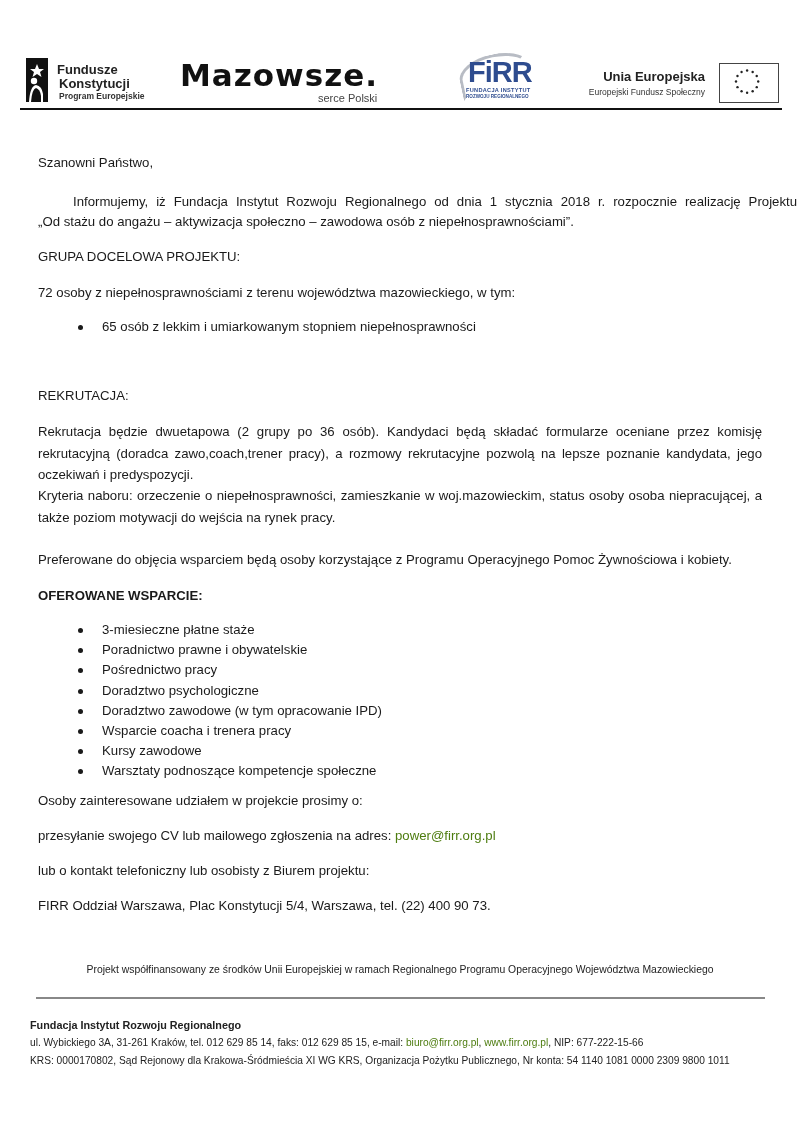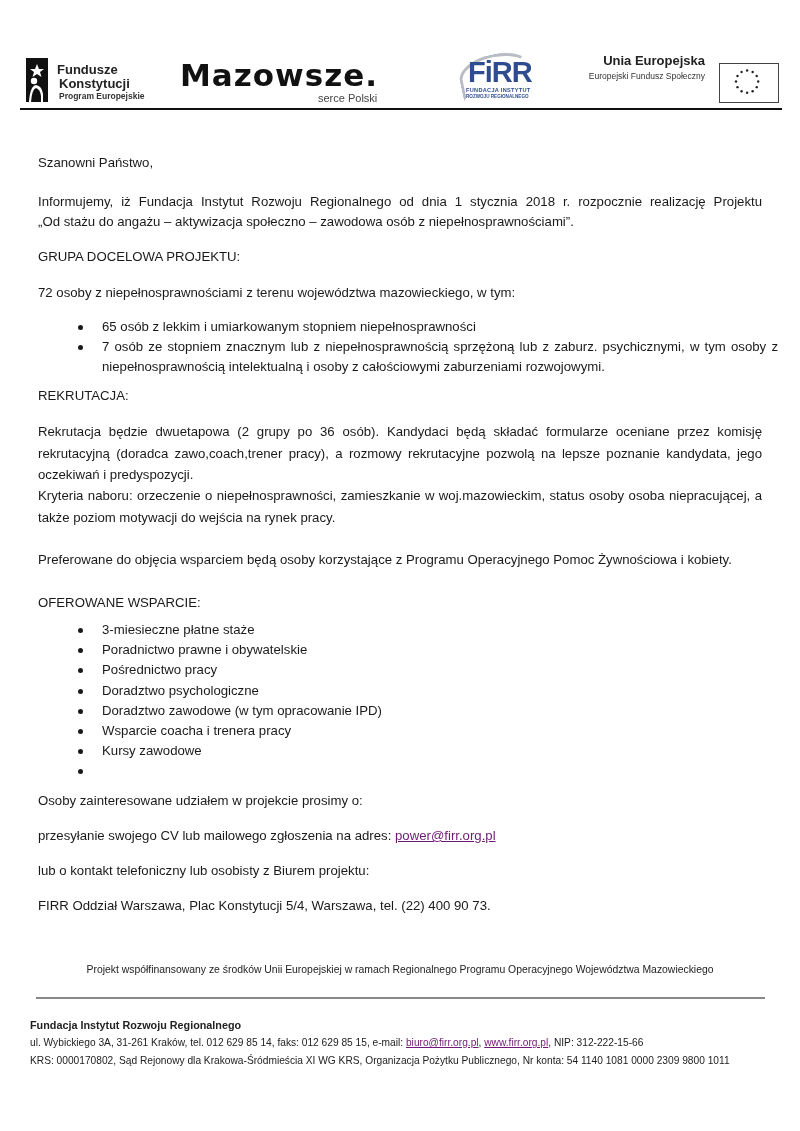--- a/index.html
+++ b/index.html
@@ -24,37 +24,37 @@
     .logo-maz { position: absolute; left: 180px; top: 58px; width: 210px; height: 50px; }
     .logo-maz .word { position: absolute; left: 0; top: 0; font-size: 31px; font-weight: bold; color: #111; letter-spacing: 1px; line-height: 34px; font-family: "DejaVu Sans", sans-serif; }
     .logo-maz .sub { position: absolute; left: 138px; top: 35px; font-size: 11px; color: #444; line-height: 11px; }
 
     .logo-firr { position: absolute; left: 455px; top: 52px; width: 85px; height: 55px; }
     .logo-firr .arc { position: absolute; left: 4px; top: 2px; width: 74px; height: 40px; border: 3px solid #b8bcc4; border-color: #b8bcc4 transparent transparent #b8bcc4; border-radius: 50% 50% 0 0; transform: rotate(-12deg); }
     .logo-firr .word { position: absolute; left: 13px; top: 5px; font-size: 29px; font-weight: bold; color: #2e4c8f; line-height: 30px; letter-spacing: -1px; text-align: center; }
     .logo-firr .s1 { position: absolute; left: 11px; top: 35px; font-size: 5.6px; font-weight: bold; color: #2e4c8f; line-height: 6px; letter-spacing: 0.3px; }
     .logo-firr .s2 { position: absolute; left: 11px; top: 42px; font-size: 4.6px; font-weight: bold; color: #2e4c8f; line-height: 5px; }
 
-    .logo-ue { position: absolute; left: 575px; top: 54px; width: 130px; height: 30px; text-align: right; }
+    .logo-ue { position: absolute; left: 575px; top: 70px; width: 130px; height: 30px; text-align: right; }
     .logo-ue .t1 { position: absolute; right: 0; top: 0; font-size: 13px; font-weight: bold; color: #222; line-height: 14px; white-space: nowrap; }
     .logo-ue .t2 { position: absolute; right: 0; top: 17px; font-size: 8.5px; color: #333; line-height: 10px; white-space: nowrap; }
 
     .eu-flag { position: absolute; left: 719px; top: 63px; width: 60px; height: 40px; border: 1.5px solid #444; background: #fff; }
 
     
     .content { position: absolute; left: 38px; top: 150px; width: 724px; font-size: 13.2px; line-height: 20px; color: #1a1a1a; }
     .p { position: absolute; left: 0; width: 724px; }
     .justify { text-align: justify; text-align-last: left; }
-    .bold { font-weight: normal; margin-top: 7px; }
+    .bold { font-weight: bold; }
     .bullets { position: absolute; left: 16px; width: 724px; list-style: none; }
     .bullets li { position: relative; padding-left: 48px; line-height: 20px; }
     .bullets li .dot { position: absolute; left: 24px; top: 8px; width: 5px; height: 5px; border-radius: 50%; background: #1a1a1a; }
     .bullets.tight li { line-height: 20.2px; }
     .justify-li { text-align: justify; }
-    a.link { color: #701a75; text-decoration: underline; }
+    a.link { color: #4d7c0f; }
 
     
     .cofin { position: absolute; left: 0; top: 963px; width: 800px; text-align: center; font-size: 10.4px; color: #222; line-height: 14px; }
     .footer-line { position: absolute; left: 36px; top: 997px; width: 729px; height: 2px; background: #888; }
     .foot { position: absolute; left: 30px; width: 760px; font-size: 10.2px; color: #222; line-height: 14px; white-space: nowrap; }
     .foot.title { top: 1018px; font-weight: bold; font-size: 10.8px; }
     .foot.l2 { top: 1036px; }
     .foot.l3 { top: 1054px; }
   </style>
 </head>
@@ -111,60 +111,59 @@
     </svg>
   </div>
 
   <div class="header-line"></div>
 </div>
 
 <div class="content">
 
   <p class="p" style="top:3px">Szanowni Państwo,</p>
 
-  <p class="p justify" style="top:42px; text-align-last: justify;">Informujemy, iż Fundacja Instytut Rozwoju Regionalnego od dnia 1 stycznia 2018 r. rozpocznie realizację Projektu</p>
+  <p class="p justify" style="top:42px; text-align-last: justify; margin-left: 35px;">Informujemy, iż Fundacja Instytut Rozwoju Regionalnego od dnia 1 stycznia 2018 r. rozpocznie realizację Projektu</p>
   <p class="p" style="top:62px; left:0;">„Od stażu do angażu – aktywizacja społeczno – zawodowa osób z niepełnosprawnościami”.</p>
 
   <p class="p" style="top:97px">GRUPA DOCELOWA PROJEKTU:</p>
 
   <p class="p" style="top:133px">72 osoby z niepełnosprawnościami z terenu województwa mazowieckiego, w tym:</p>
 
   <ul class="bullets" style="top:167px">
     <li><span class="dot"></span><span>65 osób z lekkim i umiarkowanym stopniem niepełnosprawności</span></li>
-    <li class="justify-li"><span class="dot"></span><span>7 osób ze stopniem znacznym lub z niepełnosprawnością sprzężoną lub z zaburz. psychicznymi, w tym osoby z niepełnosprawnością intelektualną i osoby z całościowymi zaburzeniami rozwojowymi.</span></li>
   </ul>
 
   <p class="p" style="top:236px">REKRUTACJA:</p>
 
   <p class="p justify" style="top:271px; line-height:21.5px;">Rekrutacja będzie dwuetapowa (2 grupy po 36 osób). Kandydaci będą składać formularze oceniane przez komisję rekrutacyjną (doradca zawo,coach,trener pracy), a rozmowy rekrutacyjne pozwolą na lepsze poznanie kandydata, jego oczekiwań i predyspozycji.</p>
 
   <p class="p justify" style="top:335px; line-height:21.5px;">Kryteria naboru: orzeczenie o niepełnosprawności, zamieszkanie w woj.mazowieckim, status osoby osoba niepracującej, a także poziom motywacji do wejścia na rynek pracy.</p>
 
   <p class="p" style="top:400px">Preferowane do objęcia wsparciem będą osoby korzystające z Programu Operacyjnego Pomoc Żywnościowa i kobiety.</p>
 
   <p class="p bold" style="top:436px">OFEROWANE WSPARCIE:</p>
 
   <ul class="bullets tight" style="top:470px">
     <li><span class="dot"></span><span>3-miesieczne płatne staże</span></li>
     <li><span class="dot"></span><span>Poradnictwo prawne i obywatelskie</span></li>
     <li><span class="dot"></span><span>Pośrednictwo pracy</span></li>
     <li><span class="dot"></span><span>Doradztwo psychologiczne</span></li>
     <li><span class="dot"></span><span>Doradztwo zawodowe (w tym opracowanie IPD)</span></li>
     <li><span class="dot"></span><span>Wsparcie coacha i trenera pracy</span></li>
     <li><span class="dot"></span><span>Kursy zawodowe</span></li>
-    <li><span class="dot"></span></li>
+    <li><span class="dot"></span><span>Warsztaty podnoszące kompetencje społeczne</span></li>
   </ul>
 
   <p class="p" style="top:641px">Osoby zainteresowane udziałem w projekcie prosimy o:</p>
 
   <p class="p" style="top:676px"><span>przesyłanie swojego CV lub mailowego zgłoszenia na adres: </span><a class="link">power@firr.org.pl</a></p>
 
   <p class="p" style="top:711px">lub o kontakt telefoniczny lub osobisty z Biurem projektu:</p>
 
   <p class="p" style="top:746px">FIRR Oddział Warszawa, Plac Konstytucji 5/4, Warszawa, tel. (22) 400 90 73.</p>
 </div>
 
 <div class="cofin">Projekt współfinansowany ze środków Unii Europejskiej w ramach Regionalnego Programu Operacyjnego Województwa Mazowieckiego</div>
 <div class="footer-line"></div>
 
 <div class="foot title">Fundacja Instytut Rozwoju Regionalnego</div>
-<div class="foot l2"><span>ul. Wybickiego 3A, 31-261 Kraków, tel. 012 629 85 14, faks: 012 629 85 15, e-mail: </span><a class="link">biuro@firr.org.pl</a><span>, </span><a class="link">www.firr.org.pl</a><span>, NIP: 312-222-15-66</span></div>
+<div class="foot l2"><span>ul. Wybickiego 3A, 31-261 Kraków, tel. 012 629 85 14, faks: 012 629 85 15, e-mail: </span><a class="link">biuro@firr.org.pl</a><span>, </span><a class="link">www.firr.org.pl</a><span>, NIP: 677-222-15-66</span></div>
 <div class="foot l3">KRS: 0000170802, Sąd Rejonowy dla Krakowa-Śródmieścia XI WG KRS,  Organizacja Pożytku Publicznego, Nr konta: 54 1140 1081 0000 2309 9800 1011</div>
 
 </body></html>

